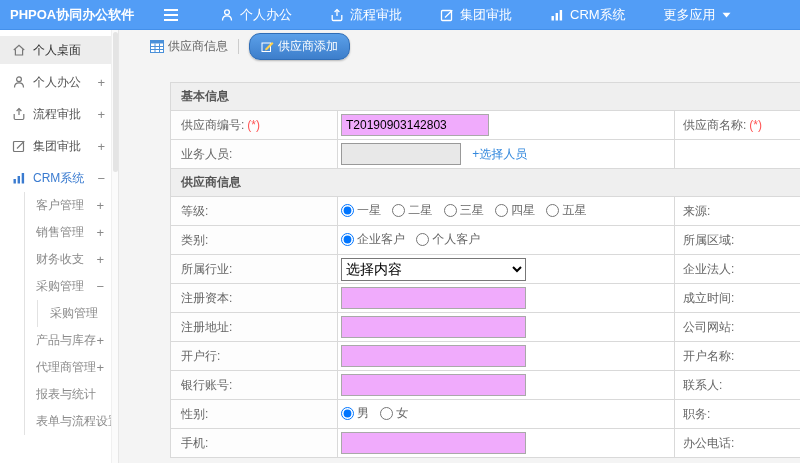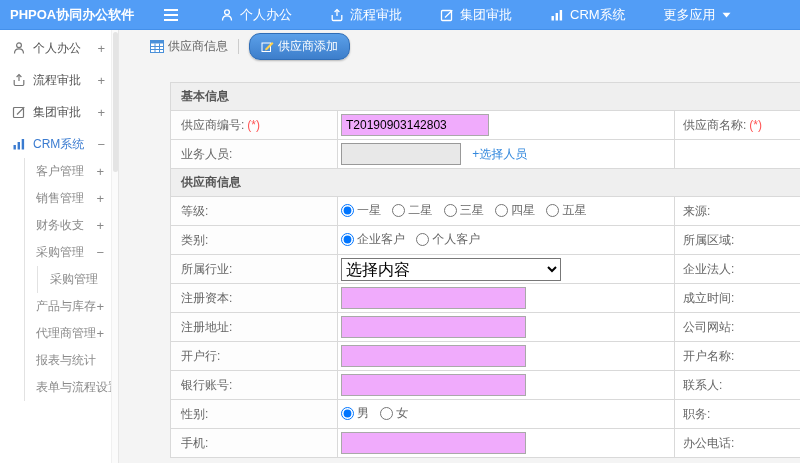--- a/index.html
+++ b/index.html
@@ -50,21 +50,21 @@
   tr.section td { background:#efefef; font-weight:bold; color:#555; padding-left:10px; height:28px; }
   td.lbl { padding-left:10px; background:#fdfdfd; }
   td.fld { padding-left:3px; }
   td.rlbl { padding-left:8px; }
   .req { color:#f55; font-style:normal; margin-left:3px; }
   .ti { height:22px; border:1px solid #a9a9a9; font-size:12px; padding:0 4px; background:#f0abfc; font-family:inherit; }
   .w148 { width:148px; }
   .w185 { width:185px; }
   .w120 { width:120px; background:#e8e8e8; border-color:#999; }
   .lnk { color:#3388dd; text-decoration:none; margin-left:8px; cursor:pointer; }
-  select.sel { width:220px; height:23px; font-size:16px; border:1px solid #777; background:#fff; font-family:inherit; }
+  select.sel { width:185px; height:23px; font-size:14px; border:1px solid #777; background:#fff; font-family:inherit; }
   label.rad { margin-right:8px; display:inline-flex; align-items:center; cursor:pointer; }
   label.rad input { margin:0 3px 0 0; }
 </style>
 </head>
 <body>
 
 <div class="header">
   <div class="logo">PHPOA协同办公软件</div>
   <div class="hamburger">
       <i></i>
@@ -117,20 +117,29 @@
             <path d="M0.5 0.8h8L4.5 5.4z"></path>
           </svg>
         </span>
     </div>
   </div>
 </div>
 
 <div class="body-wrap">
 
   <div class="sidebar">
+    <div class="s-item lvl0 active">
+      <span class="s-icon">
+          <svg width="14" height="14" viewBox="0 0 14 14" fill="none" stroke="currentColor" stroke-width="1.2">
+            <path d="M1.8 7L7 2.3 12.2 7"></path>
+            <path d="M3.4 6.2V12h7.2V6.2"></path>
+          </svg>
+        </span>
+      <span class="s-label">个人桌面</span>
+    </div>
     <div class="s-item lvl0">
       <span class="s-icon">
           <svg width="14" height="14" viewBox="0 0 14 14" fill="none" stroke="currentColor" stroke-width="1.2">
             <circle cx="7" cy="4.3" r="2.4"></circle>
             <path d="M2.5 12.5c0-3 2-4.6 4.5-4.6s4.5 1.6 4.5 4.6"></path>
           </svg>
         </span>
       <span class="s-label">个人办公</span>
       <span class="s-exp">+</span>
     </div>

